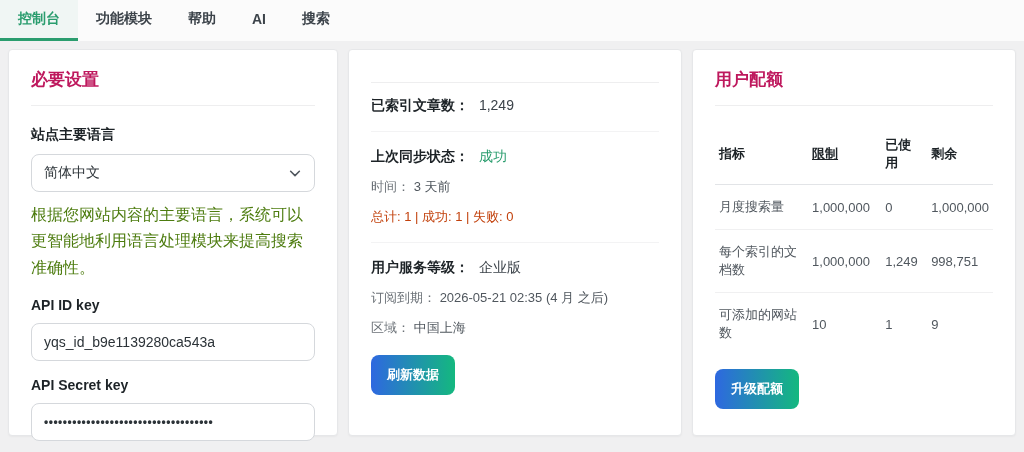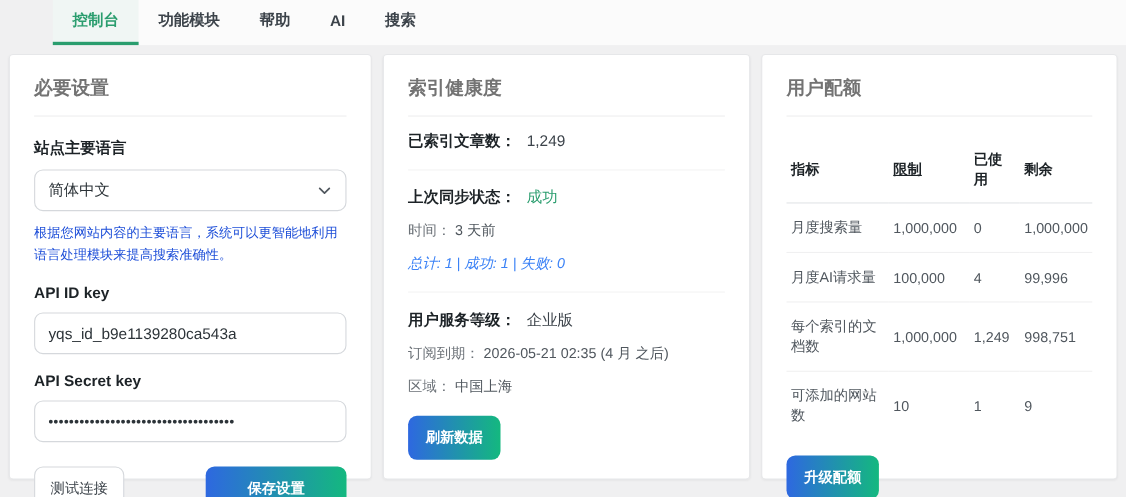--- a/index.html
+++ b/index.html
@@ -6,21 +6,20 @@
   html,body { width:1024px; height:452px; overflow:hidden; }
   body {
     font-family:"Liberation Sans","DejaVu Sans",sans-serif;
     background:#f0f0f1;
     color:#1d2327;
     font-size:14px;
   }
   
   .tabbar {
     height:41px; background:#fbfbfb; display:flex; align-items:stretch;
-    margin-left:48px;
   }
   .tab {
     display:flex; align-items:center; padding:0 18px;
     font-size:14px; font-weight:bold; color:#3c434a; cursor:pointer;
     border-bottom:3px solid transparent;
   }
   .tab.active {
     color:#2a9d6e; border-bottom-color:#2a9d6e;
     background:rgba(42,157,110,0.05);
   }
@@ -29,33 +28,33 @@
     display:flex; gap:10px; padding:8px; height:403px; align-items:stretch;
   }
   .card {
     background:#ffffff; border:1px solid #e6e7e9; border-radius:4px;
     box-shadow:0 1px 2px rgba(0,0,0,0.04);
     padding:18px 22px; position:relative;
   }
   .card1 { width:330px; }
   .card2 { width:334px; }
   .card3 { flex:1; }
-  .card-title { font-size:17px; font-weight:bold; color:#737373; }
+  .card-title { font-size:17px; font-weight:bold; color:#be185d; }
   .divider { border:none; border-top:1px solid #eeeeef; margin:14px 0; }
   .divider.light { border-top-color:#f3f3f4; }
   
   .field-label { font-weight:bold; font-size:14px; margin:16px 0 10px; }
   .select-box {
     height:38px; border:1px solid #d5d8dc; border-radius:8px; background:#fff;
     display:flex; align-items:center; justify-content:space-between;
     padding:0 12px; font-size:14px; color:#2c3338; cursor:pointer;
   }
   .chev { color:#50575e; display:flex; }
   .help-text {
-    font-size:12px; color:#1d4ed8; line-height:1.65; margin-top:10px;
+    font-size:16px; color:#4d7c0f; line-height:1.65; margin-top:10px;
   }
   .text-input {
     width:100%; height:38px; border:1px solid #d5d8dc; border-radius:8px;
     padding:0 12px; font-size:14px; color:#2c3338; background:#fff;
     font-family:"Liberation Sans","DejaVu Sans",sans-serif;
   }
   .text-input.secret { font-size:12px; font-weight:bold; letter-spacing:0.5px; }
   .btn-row {
     display:flex; justify-content:space-between; align-items:center;
     margin-top:22px;
@@ -130,39 +129,38 @@
     <div class="field-label">API Secret key</div>
     <input class="text-input secret" type="text" value="••••••••••••••••••••••••••••••••••••" style="">
 
     <div class="btn-row">
       <button class="btn-outline">测试连接</button>
       <button class="btn-gradient save">保存设置</button>
     </div>
   </section>
 
   <section class="card card2">
-    <h2 class="card-title">索引健康度</h2>
     <hr class="divider">
 
     <div class="stat-line" style="margin-top:0;">
       <b>已索引文章数：</b>
       <span class="val">1,249</span>
     </div>
 
     <hr class="divider light" style="margin:16px 0;">
 
     <div class="stat-line">
       <b>上次同步状态：</b>
       <span class="val green">成功</span>
     </div>
     <div class="sub-line">
       <span class="lbl">时间：</span>
       <span>3 天前</span>
     </div>
-    <div class="sub-line" style="color:#3b82f6;font-style:italic;">总计: 1 | 成功: 1 | 失败: 0</div>
+    <div class="sub-line" style="color:#c2410c;">总计: 1 | 成功: 1 | 失败: 0</div>
 
     <hr class="divider light" style="margin:16px 0;">
 
     <div class="stat-line">
       <b>用户服务等级：</b>
       <span class="val">企业版</span>
     </div>
     <div class="sub-line">
       <span class="lbl">订阅到期：</span>
       <span>2026-05-21 02:35 (4 月 之后)</span>
@@ -191,26 +189,20 @@
         </tr>
       </thead>
       <tbody>
         <tr>
           <td>月度搜索量</td>
           <td>1,000,000</td>
           <td>0</td>
           <td>1,000,000</td>
         </tr>
         <tr>
-          <td>月度AI请求量</td>
-          <td>100,000</td>
-          <td>4</td>
-          <td>99,996</td>
-        </tr>
-        <tr>
           <td>每个索引的文档数</td>
           <td>1,000,000</td>
           <td>1,249</td>
           <td>998,751</td>
         </tr>
         <tr>
           <td>可添加的网站数</td>
           <td>10</td>
           <td>1</td>
           <td>9</td>

